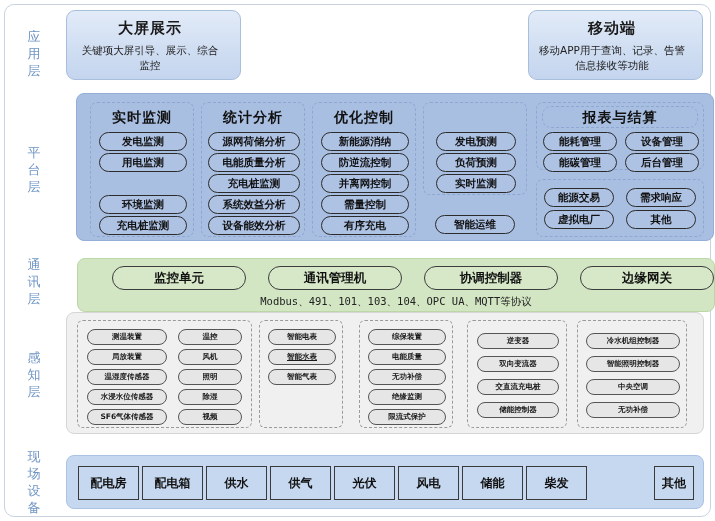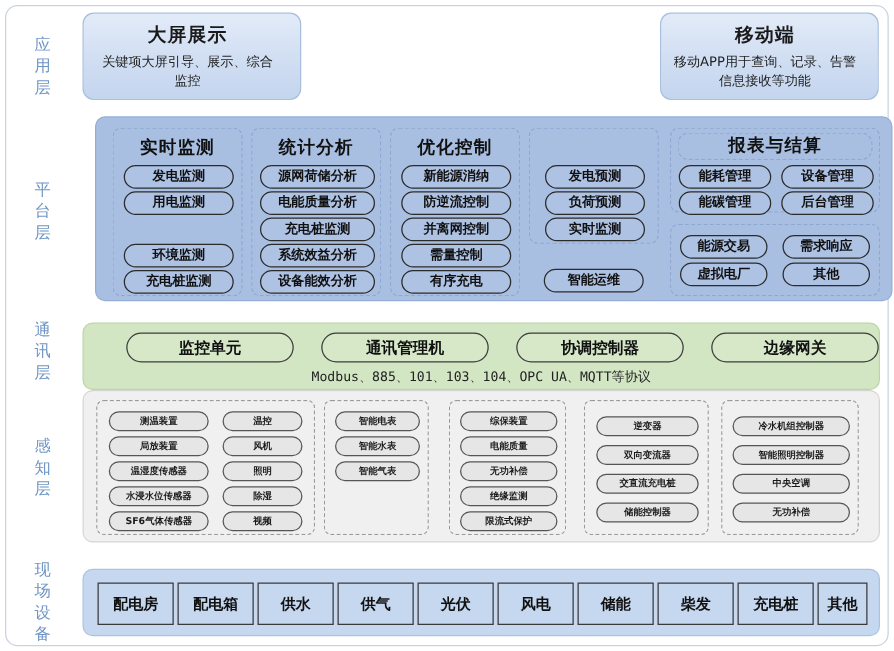--- a/index.html
+++ b/index.html
@@ -263,47 +263,47 @@
     <div class="pill" style="left:548px;top:59px;width:74px;">后台管理</div>
 
     <div class="grp" style="left:459px;top:85px;width:168px;height:58px;">
       <div class="pill" style="left:7px;top:8px;width:70px;">能源交易</div>
       <div class="pill" style="left:89px;top:8px;width:70px;">需求响应</div>
       <div class="pill" style="left:7px;top:30px;width:70px;">虚拟电厂</div>
       <div class="pill" style="left:89px;top:30px;width:70px;">其他</div>
     </div>
   </div>
 
-  <div class="panel panel-comm" style="left:66px;top:258px;width:638px;height:54px;">
+  <div class="panel panel-comm" style="left:77px;top:258px;width:638px;height:54px;">
     <div class="comm-pill" style="left:34px;top:7px;width:134px;">监控单元</div>
     <div class="comm-pill" style="left:190px;top:7px;width:134px;">通讯管理机</div>
     <div class="comm-pill" style="left:346px;top:7px;width:134px;">协调控制器</div>
     <div class="comm-pill" style="left:502px;top:7px;width:134px;">边缘网关</div>
-    <div class="comm-proto" style="top:36px;">Modbus、885、101、103、104、OPC UA、MQTT等协议</div>
+    <div class="comm-proto" style="top:36px;">Modbus、491、101、103、104、OPC UA、MQTT等协议</div>
   </div>
 
   <div class="panel panel-sense" style="left:66px;top:312px;width:638px;height:122px;">
 
     <div class="sgrp" style="left:10px;top:7px;width:175px;height:108px;">
       <div class="spill" style="left:9px;top:8px;width:80px;">测温装置</div>
       <div class="spill" style="left:9px;top:28px;width:80px;">局放装置</div>
       <div class="spill" style="left:9px;top:48px;width:80px;">温湿度传感器</div>
       <div class="spill" style="left:9px;top:68px;width:80px;">水浸水位传感器</div>
       <div class="spill" style="left:9px;top:88px;width:80px;">SF6气体传感器</div>
 
       <div class="spill" style="left:100px;top:8px;width:64px;">温控</div>
       <div class="spill" style="left:100px;top:28px;width:64px;">风机</div>
       <div class="spill" style="left:100px;top:48px;width:64px;">照明</div>
       <div class="spill" style="left:100px;top:68px;width:64px;">除湿</div>
       <div class="spill" style="left:100px;top:88px;width:64px;">视频</div>
     </div>
 
     <div class="sgrp" style="left:192px;top:7px;width:84px;height:108px;">
       <div class="spill" style="left:8px;top:8px;width:68px;">智能电表</div>
-      <div class="spill" style="left:8px;top:28px;width:68px;">智能水表</div>
+      <div class="spill" style="left:8px;top:28px;width:68px;text-decoration:underline;">智能水表</div>
       <div class="spill" style="left:8px;top:48px;width:68px;">智能气表</div>
     </div>
 
     <div class="sgrp" style="left:292px;top:7px;width:94px;height:108px;">
       <div class="spill" style="left:8px;top:8px;width:78px;">综保装置</div>
       <div class="spill" style="left:8px;top:28px;width:78px;">电能质量</div>
       <div class="spill" style="left:8px;top:48px;width:78px;">无功补偿</div>
       <div class="spill" style="left:8px;top:68px;width:78px;">绝缘监测</div>
       <div class="spill" style="left:8px;top:88px;width:78px;">限流式保护</div>
     </div>
@@ -325,16 +325,15 @@
 
   <div class="panel panel-field" style="left:66px;top:455px;width:638px;height:54px;">
     <div class="fbox" style="left:11px;width:61px;">配电房</div>
     <div class="fbox" style="left:75px;width:61px;">配电箱</div>
     <div class="fbox" style="left:139px;width:61px;">供水</div>
     <div class="fbox" style="left:203px;width:61px;">供气</div>
     <div class="fbox" style="left:267px;width:61px;">光伏</div>
     <div class="fbox" style="left:331px;width:61px;">风电</div>
     <div class="fbox" style="left:395px;width:61px;">储能</div>
     <div class="fbox" style="left:459px;width:61px;">柴发</div>
-    <div class="fbox" style="left:523px;width:61px;">充电桩</div>
     <div class="fbox" style="left:587px;width:40px;">其他</div>
   </div>
 </div>
 
 </body></html>

